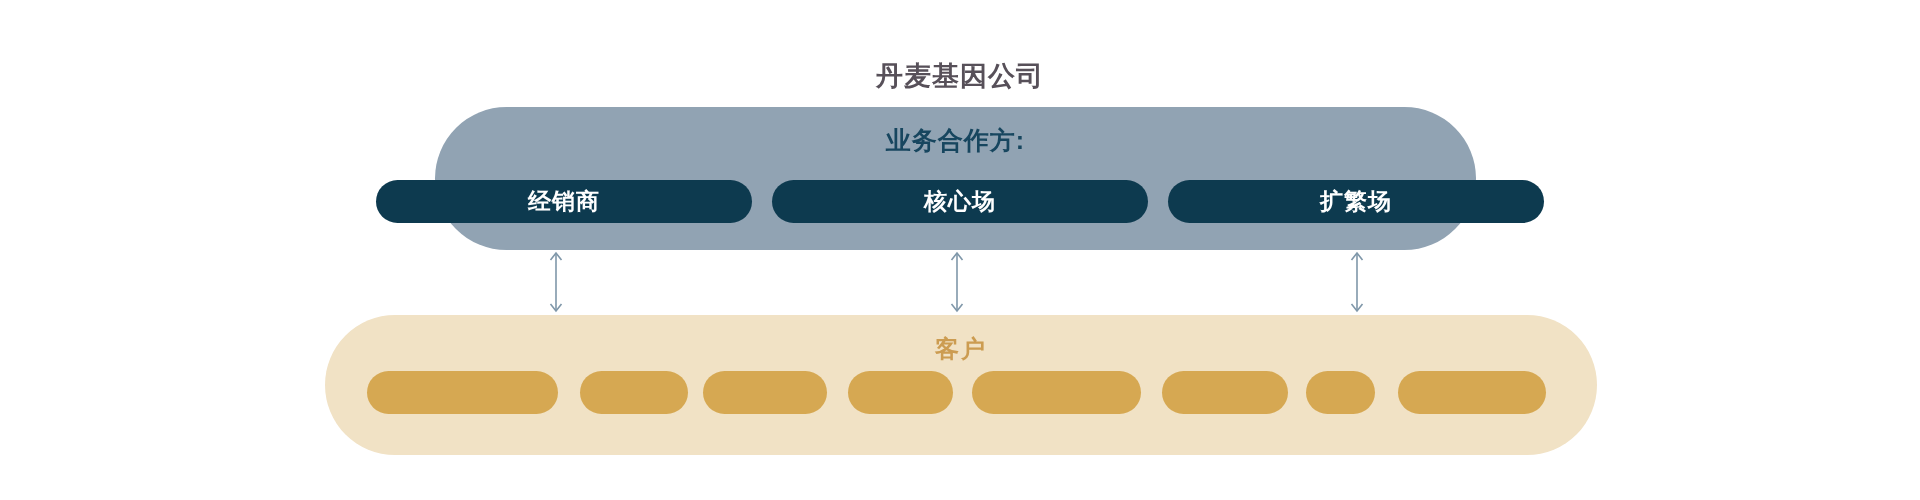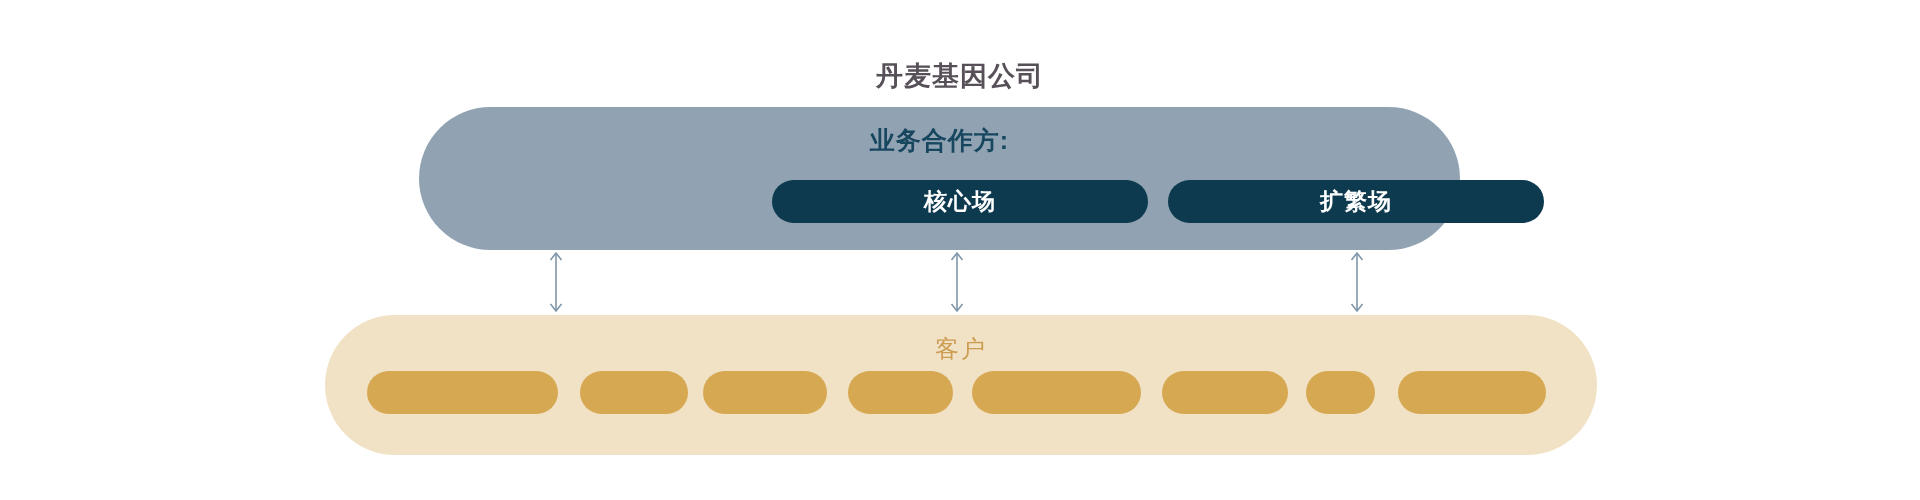--- a/index.html
+++ b/index.html
@@ -5,57 +5,58 @@
   html,body{margin:0;padding:0;background:#ffffff;}
   #stage{
     position:relative;width:1668px;height:500px;background:#ffffff;overflow:hidden;
     font-family:"Liberation Sans","DejaVu Sans",sans-serif;
   }
   .diagram-title{
     position:absolute;left:0;top:58px;width:1920px;text-align:center;
     font-size:27px;font-weight:bold;color:var(--title-text,#575059);letter-spacing:1px;
   }
   .partner-container{
-    position:absolute;left:419px;top:107px;width:1041px;height:143px;
+    position:absolute;left:435px;top:107px;width:1041px;height:143px;
     background:var(--partner-container,#91a3b3);border-radius:72px;text-decoration:underline;
   }
   .partner-heading{
     position:absolute;left:0;top:17px;width:100%;text-align:center;
     font-size:25px;font-weight:bold;color:var(--partner-heading,#17465f);letter-spacing:1px;
   }
   .dark-pill{
     position:absolute;top:180px;width:376px;height:43px;border-radius:22px;
     background:var(--pill-bg,#0d3a4f);color:var(--pill-text,#ffffff);
     font-size:23px;font-weight:bold;text-align:center;line-height:43px;letter-spacing:1px;
   }
   .arrow{position:absolute;top:250px;width:18px;height:64px;}
   .customer-container{
     position:absolute;left:325px;top:315px;width:1272px;height:140px;
     background:var(--customer-container,#f1e2c5);border-radius:70px;
   }
   .customer-heading{
     position:absolute;left:0;top:18px;width:100%;text-align:center;
-    font-size:24px;font-weight:normal;color:var(--customer-heading,#cc9c51);letter-spacing:2px;
+    font-size:24px;font-weight:bold;color:var(--customer-heading,#cc9c51);letter-spacing:2px;
   }
   .gold-pill{
     position:absolute;top:371px;height:43px;border-radius:22px;
     background:var(--customer-pill,#d6a852);
   }
 </style>
 </head>
 <body>
 
 <div id="stage">
 
   <div class="diagram-title">丹麦基因公司</div>
 
   <div class="partner-container">
     <div class="partner-heading">业务合作方:</div>
   </div>
 
+  <div class="dark-pill" style="left:376px">经销商</div>
   <div class="dark-pill" style="left:772px">核心场</div>
   <div class="dark-pill" style="left:1168px">扩繁场</div>
 
   <svg class="arrow" style="left:547px" viewBox="0 0 18 64">
     <g stroke="#7f97a9" stroke-width="1.6" fill="none">
       <line x1="9" y1="4" x2="9" y2="60"></line>
       <polyline points="3.5,10 9,3 14.5,10"></polyline>
       <polyline points="3.5,54 9,61 14.5,54"></polyline>
     </g>
   </svg>

